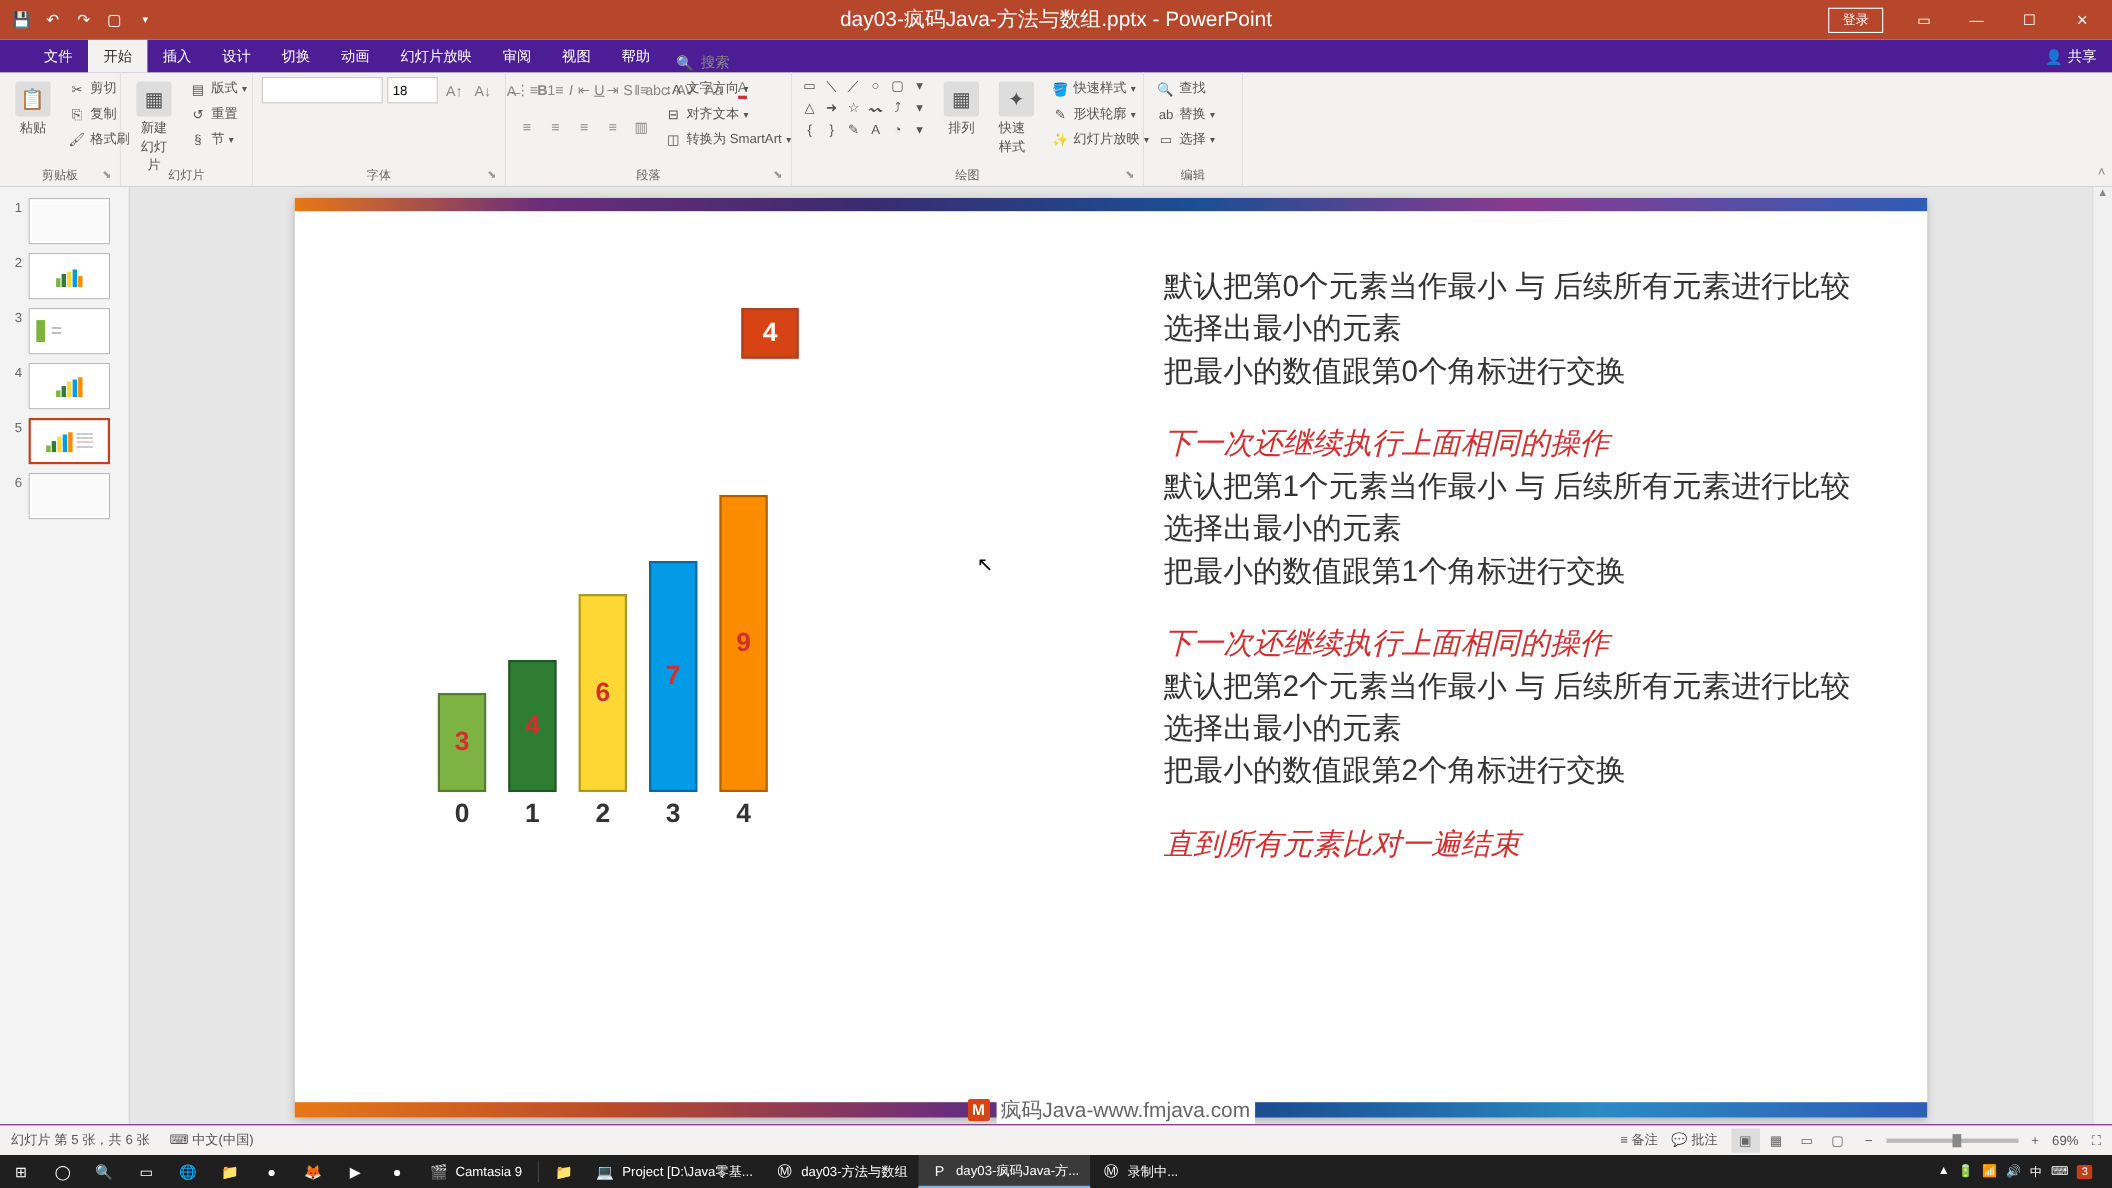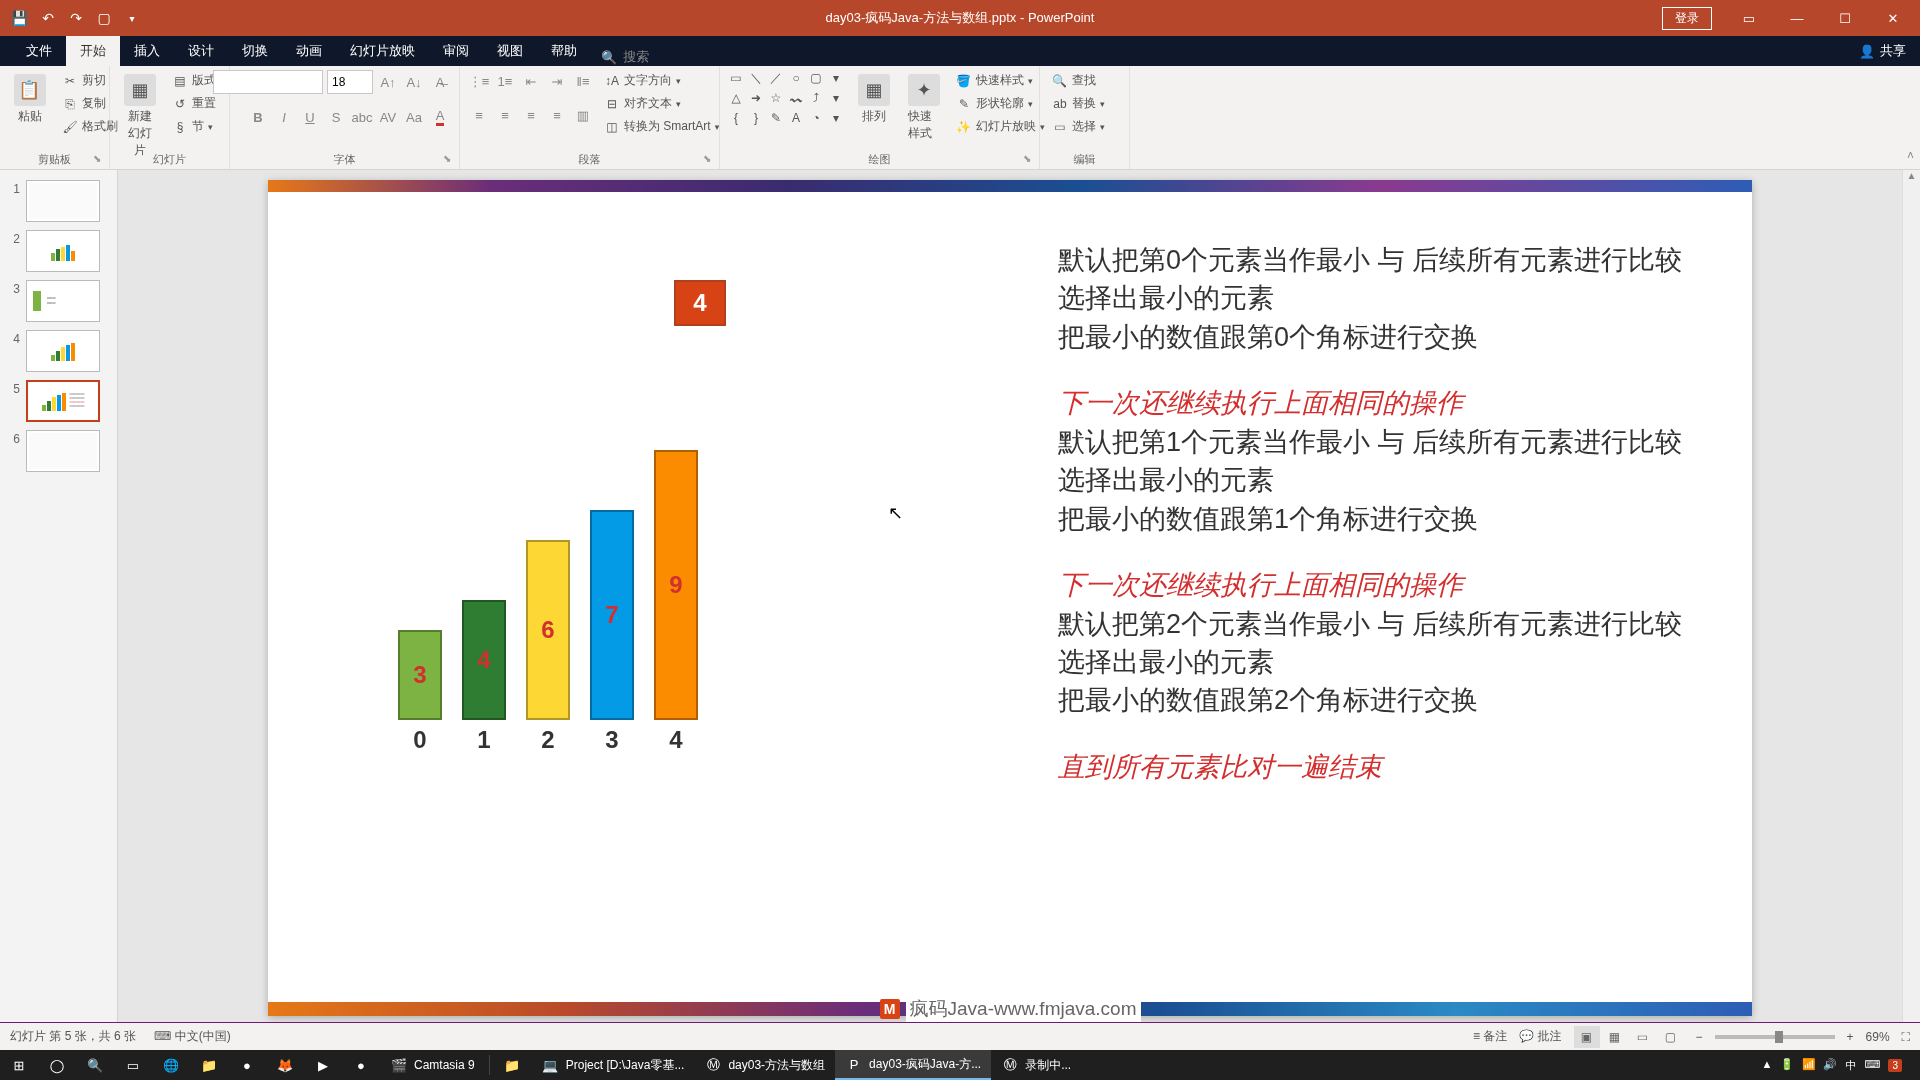--- a/index.html
+++ b/index.html
@@ -2,27 +2,27 @@
 <html><head>
 <meta charset="utf-8">
 <style>
 * { margin: 0; padding: 0; box-sizing: border-box; font-family: "Microsoft YaHei", SimSun, sans-serif; }
 body { width: 1920px; height: 1080px; overflow: hidden; background: #f3f3f3; position: relative; }
 
 
 .titlebar { height: 36px; background: #b7472a; display: flex; align-items: center; color: #fff; font-size: 13px; position: relative; }
 .titlebar-left { display: flex; align-items: center; gap: 8px; padding-left: 10px; }
 .tb-icon { width: 20px; height: 20px; display: inline-flex; align-items: center; justify-content: center; font-size: 14px; cursor: pointer; }
-.titlebar-center { position: absolute; left: 50%; transform: translateX(-50%); font-size: 13px; }
+.titlebar-center { position: absolute; left: 50%; transform: translateX(-50%); font-size: 19px; }
 .titlebar-right { margin-left: auto; display: flex; align-items: center; gap: 2px; padding-right: 4px; padding-left: 21px; }
 .login-btn { border: 1px solid #fff; padding: 2px 12px; font-size: 12px; margin-right: 12px; cursor: pointer; }
 .win-btn { width: 46px; height: 36px; display: flex; align-items: center; justify-content: center; cursor: pointer; font-size: 13px; }
 
 
-.ribbon-tabs { height: 30px; background: #0f172a; display: flex; align-items: flex-end; padding-left: 12px; color: #fff; font-size: 13px; }
+.ribbon-tabs { height: 30px; background: #4c1d95; display: flex; align-items: flex-end; padding-left: 26px; color: #fff; font-size: 13px; }
 .ribbon-tab { padding: 6px 14px; cursor: pointer; }
 .ribbon-tab.active { background: #f3f2f1; color: #333; }
 .share-btn { margin-left: auto; padding: 6px 14px; cursor: pointer; display: flex; align-items: center; gap: 4px; }
 
 
 .ribbon { height: 104px; background: #f3f2f1; border-bottom: 1px solid #d4d4d4; display: flex; font-size: 12px; color: #555; }
 .ribbon-group { border-right: 1px solid #e1e1e1; padding: 4px 8px 2px; display: flex; flex-direction: column; position: relative; }
 .ribbon-group-label { position: absolute; bottom: 2px; left: 0; right: 0; text-align: center; font-size: 11px; color: #666; }
 .rg-body { flex: 1; display: flex; align-items: flex-start; gap: 6px; }
 .big-btn { display: flex; flex-direction: column; align-items: center; gap: 2px; padding: 4px 6px; cursor: pointer; }
@@ -179,21 +179,21 @@
             <span class="sm-icon">§</span>
             <span>节</span>
             <span style="font-size:9px;">▾</span>
           </div>
       </div>
     </div>
     <div class="ribbon-group-label">幻灯片</div>
   </div>
 
   <div class="ribbon-group" style="width:230px;">
-    <div class="rg-body" style="flex-direction:column;align-items:flex-end;">
+    <div class="rg-body" style="flex-direction:row;align-items:flex-start;">
       <div class="font-row">
         <input class="font-name" style="">
         <input class="font-size" value="18" style="">
         <span class="fmt-btn">A↑</span>
         <span class="fmt-btn">A↓</span>
         <span class="fmt-btn">A̶</span>
       </div>
       <div class="font-row">
         <span class="fmt-btn">
             <b>B</b>

